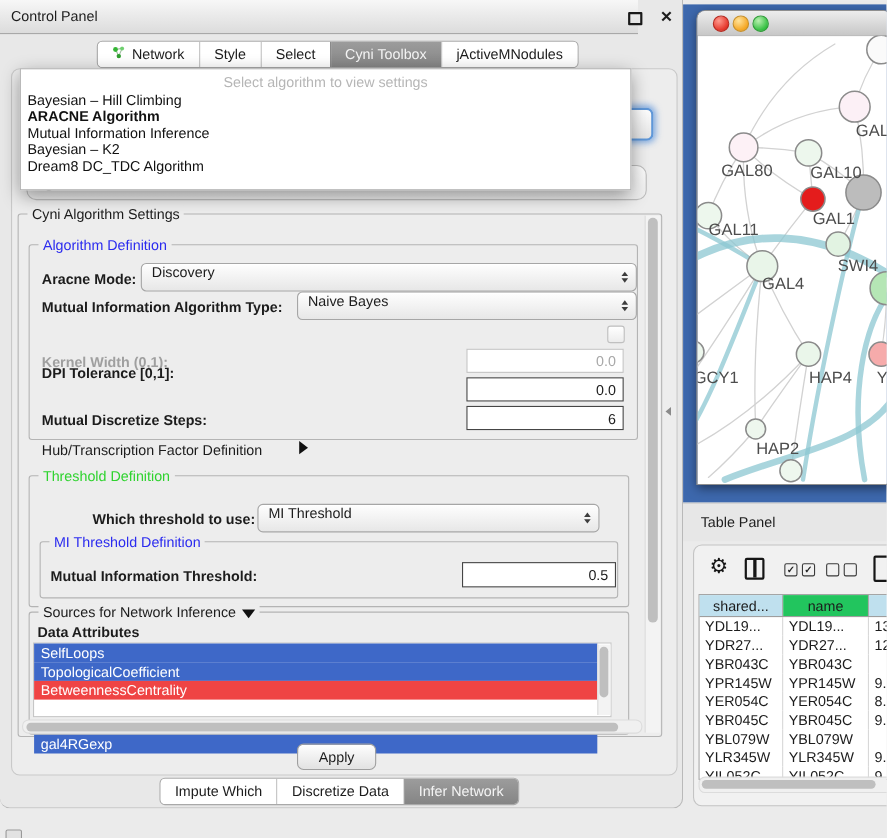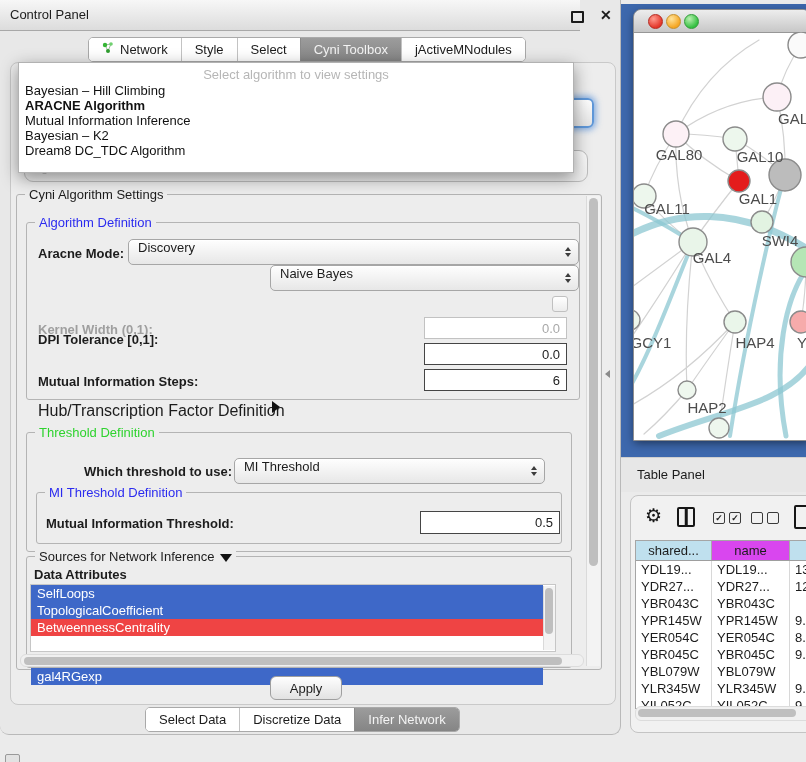--- a/index.html
+++ b/index.html
@@ -43,21 +43,21 @@
   .combo-ghost{left:24px;top:150px;width:564px;height:32px;border-radius:9px;border:1px solid #bdbdbd;
                background:linear-gradient(#fbfbfb,#ececec);z-index:5;font-size:13px;color:#b9b9b9;
                line-height:32px;padding-left:16px;box-sizing:border-box}
 
   
   .group{border:1px solid #b4b4b4;border-radius:3px}
   .gtitle{position:absolute;top:-8px;left:8px;background:#ededed;padding:0 4px;font-size:13px;line-height:15px;white-space:nowrap}
   .t-blue{color:#2b2bef}.t-green{color:#2fd32f}
   .lbl{font-size:13px;font-weight:bold;color:#1c1c1c;white-space:nowrap}
   .lbl.dis{color:#9f9f9f}
-  .plain{font-size:16px;white-space:nowrap}
+  .plain{font-size:13px;white-space:nowrap}
   .field{border:1px solid #454545;background:#fff;font-size:13px;display:flex;align-items:center;
          justify-content:flex-end;padding:0 6px;box-sizing:border-box}
   .field.dis{border-color:#c2c2c2;color:#a8a8a8}
   .checkbox{width:14px;height:14px;border:1px solid #c0c0c0;border-radius:3px;background:linear-gradient(#fff,#ececec)}
   .tri-right{width:0;height:0;border-top:6px solid transparent;border-bottom:6px solid transparent;border-left:8px solid #111}
   .tri-down-s{display:inline-block;width:0;height:0;border-left:6px solid transparent;border-right:6px solid transparent;
               border-top:8px solid #111;vertical-align:middle;margin-left:5px}
 
   
   .srclist{left:30px;top:584px;width:526px;height:68px;background:#fff;border:1px solid #c6c6c6;box-sizing:border-box}
@@ -92,21 +92,21 @@
   .gear{font-size:19px;line-height:19px;color:#161616}
   .colico{width:14px;height:16px;border:2.5px solid #161616;border-radius:2px;position:relative}
   .colico::after{content:"";position:absolute;left:50%;top:0;width:2.5px;height:100%;background:#161616;transform:translateX(-50%)}
   .cbpair{display:flex;gap:4px}
   .cbx{width:10px;height:10px;border:1.5px solid #3a3a3a;border-radius:2px;font-size:9px;line-height:10px;
        text-align:center;color:#222;font-weight:bold}
   .docico{width:15px;height:20px;border:2.5px solid #161616;border-radius:2px}
   .tbl{left:4px;top:44px;width:200px;border:1px solid #a5a5a5;background:#fff}
   .thead{display:flex;height:19px;border-bottom:1px solid #9e9e9e;font-size:13px}
   .th{display:flex;align-items:center;justify-content:center;border-right:1px solid #a9a9a9;box-sizing:border-box;overflow:hidden}
-  .th.hl{background:#bfe0ee}.th.plainbg{background:#d946ef}
+  .th.hl{background:#bfe0ee}.th.plainbg{background:#22c55e}
   .tbody{height:147px;overflow:hidden;font-size:13px}
   .tr{display:flex;height:17px}
   .td{padding-left:5px;box-sizing:border-box;border-right:1px solid #d8d8d8;overflow:hidden;white-space:nowrap;line-height:17px}
 
   .tray-ico{left:5px;top:754px;width:13px;height:10px;border:1px solid #999;background:#e2e2e2;border-radius:2px}
 </style>
 </head>
 <body>
 
 <div class="abs cp-window">
@@ -172,33 +172,34 @@
     <span class="gtitle t-blue">Algorithm Definition</span>
   </div>
   <div class="abs lbl" style="left:38px;top:246px">Aracne Mode:</div>
   <div class="abs combo" style="left:128px;top:239px;width:440px;height:24px">
     <span>Discovery</span>
     <span class="arr">
         <span class="tri-u"></span>
         <span class="tri-d"></span>
       </span>
   </div>
+  <div class="abs lbl" style="left:38px;top:272px">Mutual Information Algorithm Type:</div>
   <div class="abs combo" style="left:270px;top:265px;width:298px;height:24px">
     <span>Naive Bayes</span>
     <span class="arr">
         <span class="tri-u"></span>
         <span class="tri-d"></span>
       </span>
   </div>
   <div class="abs checkbox" style="left:552px;top:296px"></div>
   <div class="abs lbl dis" style="left:38px;top:322px">Kernel Width (0,1):</div>
   <div class="abs field dis" style="left:424px;top:317px;width:143px;height:22px">0.0</div>
   <div class="abs lbl" style="left:38px;top:332px">DPI Tolerance [0,1]:</div>
   <div class="abs field" style="left:424px;top:343px;width:143px;height:22px">0.0</div>
-  <div class="abs lbl" style="left:38px;top:374px">Mutual Information Steps:</div>
+  <div class="abs lbl" style="left:38px;top:374px">Mutual Discretize Steps:</div>
   <div class="abs field" style="left:424px;top:369px;width:143px;height:22px">6</div>
 
   <div class="abs plain" style="left:38px;top:402px">Hub/Transcription Factor Definition</div>
   <div class="abs tri-right" style="left:272px;top:401px"></div>
 
   <div class="abs group" style="left:26px;top:432px;width:544px;height:118px">
     <span class="gtitle t-green">Threshold Definition</span>
   </div>
   <div class="abs lbl" style="left:84px;top:464px">Which threshold to use:</div>
   <div class="abs combo" style="left:234px;top:458px;width:300px;height:24px">
@@ -230,21 +231,21 @@
     <div class="thumb" style="left:1px;top:2px;width:8px;height:46px"></div>
   </div>
   <div class="abs hsb" style="left:20px;top:654px;width:562px;height:11px">
     <div class="thumb" style="left:3px;top:1.5px;width:538px;height:8px"></div>
   </div>
 
   <div class="abs apply-btn">Apply</div>
 
   <div class="abs segbar" style="left:145px;top:707px">
       <div class="seg">
-        <span>Select Data</span>
+        <span>Impute Which</span>
       </div>
       <div class="seg">
         <span>Discretize Data</span>
       </div>
       <div class="seg sel">
         <span>Infer Network</span>
       </div>
     </div>
 </div>
 

